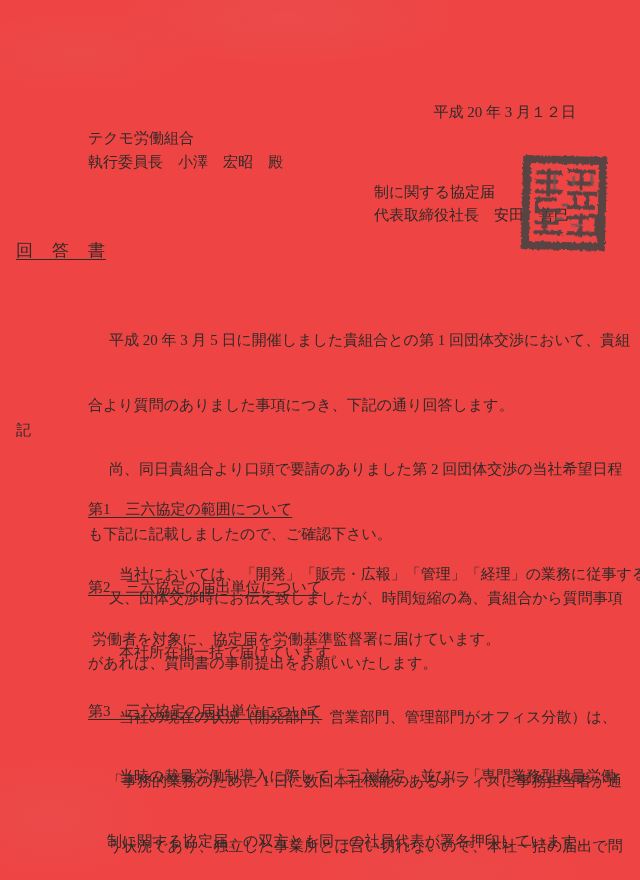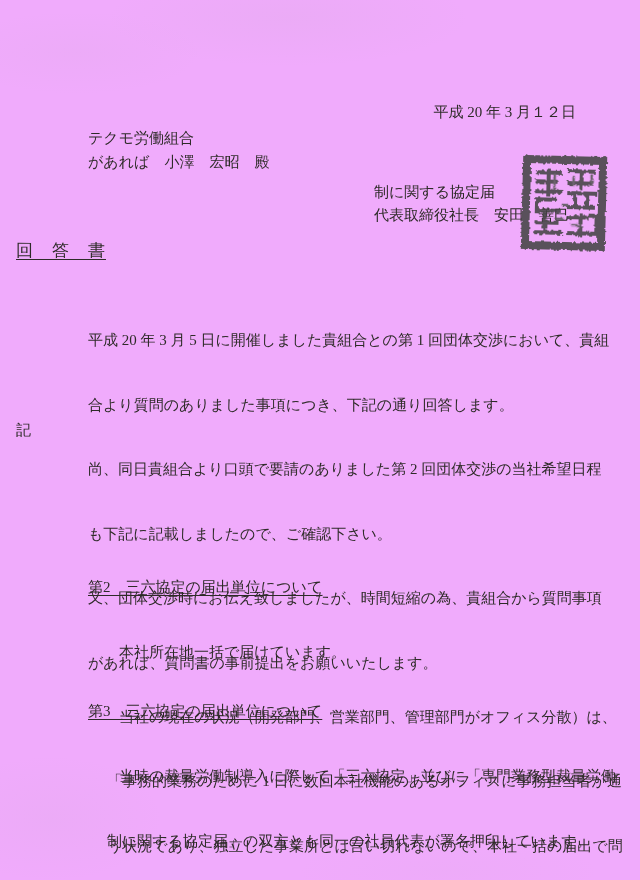--- a/index.html
+++ b/index.html
@@ -1,20 +1,20 @@
 <!DOCTYPE html>
 <html lang="ja"><head>
 <meta charset="utf-8">
 <style>
   html,body{margin:0;padding:0;background:#e8e8e8;}
   .page{
     position:relative;
     width:640px;height:880px;
     margin:0 auto;
-    background:#f0abfc;
+    background:#ef4444;
     overflow:hidden;
     font-family:"Liberation Serif","DejaVu Serif",serif;
     color:#2e2b28;
   }
   
   .page::before{
     content:"";
     position:absolute;inset:0;
     background:
       radial-gradient(260px 70px at 45% 2%, rgba(170,170,170,.07), transparent 70%),
@@ -25,39 +25,39 @@
   }
   .t{position:absolute;font-size:15px;line-height:21.5px;white-space:pre;}
   .center{text-align:left;}
   .right{text-align:right;}
   .doc-title{font-size:17px;letter-spacing:1px;}
   .u{text-decoration:underline;text-underline-offset:3px;text-decoration-thickness:1px;}
   .sec-h{display:block;height:22px;}
   .line{display:block;white-space:pre;}
   .i0 {margin-left:0;}
   .i0s{margin-left:4px;}
-  .i1 {margin-left:0;}
+  .i1 {margin-left:21px;}
   .i1b{margin-left:19px;}
   .i2 {margin-left:31px;}
   .seal{
     position:absolute;left:521px;top:155px;width:88px;height:98px;
     transform:rotate(1.5deg);
     opacity:.88;
     z-index:3;
   }
 </style>
 </head>
 <body>
 
 <div class="page">
 
   <div class="t right" style="top:102px;left:0;width:576px;">平成 20 年 3 月１２日</div>
 
   <div class="t" style="top:128px;left:88px;">テクモ労働組合</div>
-  <div class="t" style="top:152px;left:88px;">があれば　小澤　宏昭　殿</div>
+  <div class="t" style="top:152px;left:88px;">執行委員長　小澤　宏昭　殿</div>
 
   <div class="t" style="top:182px;left:374px;">制に関する協定届</div>
   <div class="t" style="top:205px;left:374px;text-align:center;">代表取締役社長　安田　善巳</div>
 
   <div class="seal">
     <svg width="88" height="98" viewBox="0 0 88 98" xmlns="http://www.w3.org/2000/svg">
       <defs>
         <filter id="rough" x="-10%" y="-10%" width="120%" height="120%">
           <feTurbulence type="fractalNoise" baseFrequency="0.35" numOctaves="2" result="n"></feTurbulence>
           <feDisplacementMap in="SourceGraphic" in2="n" scale="4"></feDisplacementMap>
@@ -107,20 +107,25 @@
     <span class="line i1">平成 20 年 3 月 5 日に開催しました貴組合との第 1 回団体交渉において、貴組</span>
     <span class="line i0">合より質問のありました事項につき、下記の通り回答します。</span>
     <span class="line i1">尚、同日貴組合より口頭で要請のありました第 2 回団体交渉の当社希望日程</span>
     <span class="line i0">も下記に記載しましたので、ご確認下さい。</span>
     <span class="line i1">又、団体交渉時にお伝え致しましたが、時間短縮の為、貴組合から質問事項</span>
     <span class="line i0">があれば、質問書の事前提出をお願いいたします。</span>
   </div>
 
   <div class="t center" style="top:420px;left:16px;width:624px;">記</div>
 
+  <div class="t" style="top:456px;left:88px;width:500px;">
+    <span class="sec-h u">第1　三六協定の範囲について</span>
+    <span class="line i2">当社においては、「開発」「販売・広報」「管理」「経理」の業務に従事する</span>
+    <span class="line i0s">労働者を対象に、協定届を労働基準監督署に届けています。</span>
+  </div>
 
   <div class="t" style="top:534px;left:88px;width:500px;">
     <span class="sec-h u">第2　三六協定の届出単位について</span>
     <span class="line i2">本社所在地一括で届けています。</span>
     <span class="line i2">当社の現在の状況（開発部門、営業部門、管理部門がオフィス分散）は、</span>
     <span class="line i1b">「事務的業務のために 1 日に数回本社機能のあるオフィスに事務担当者が通</span>
     <span class="line i1b">う状況であり、独立した事業所とは言い切れないので、本社一括の届出で問</span>
     
   </div>
 

